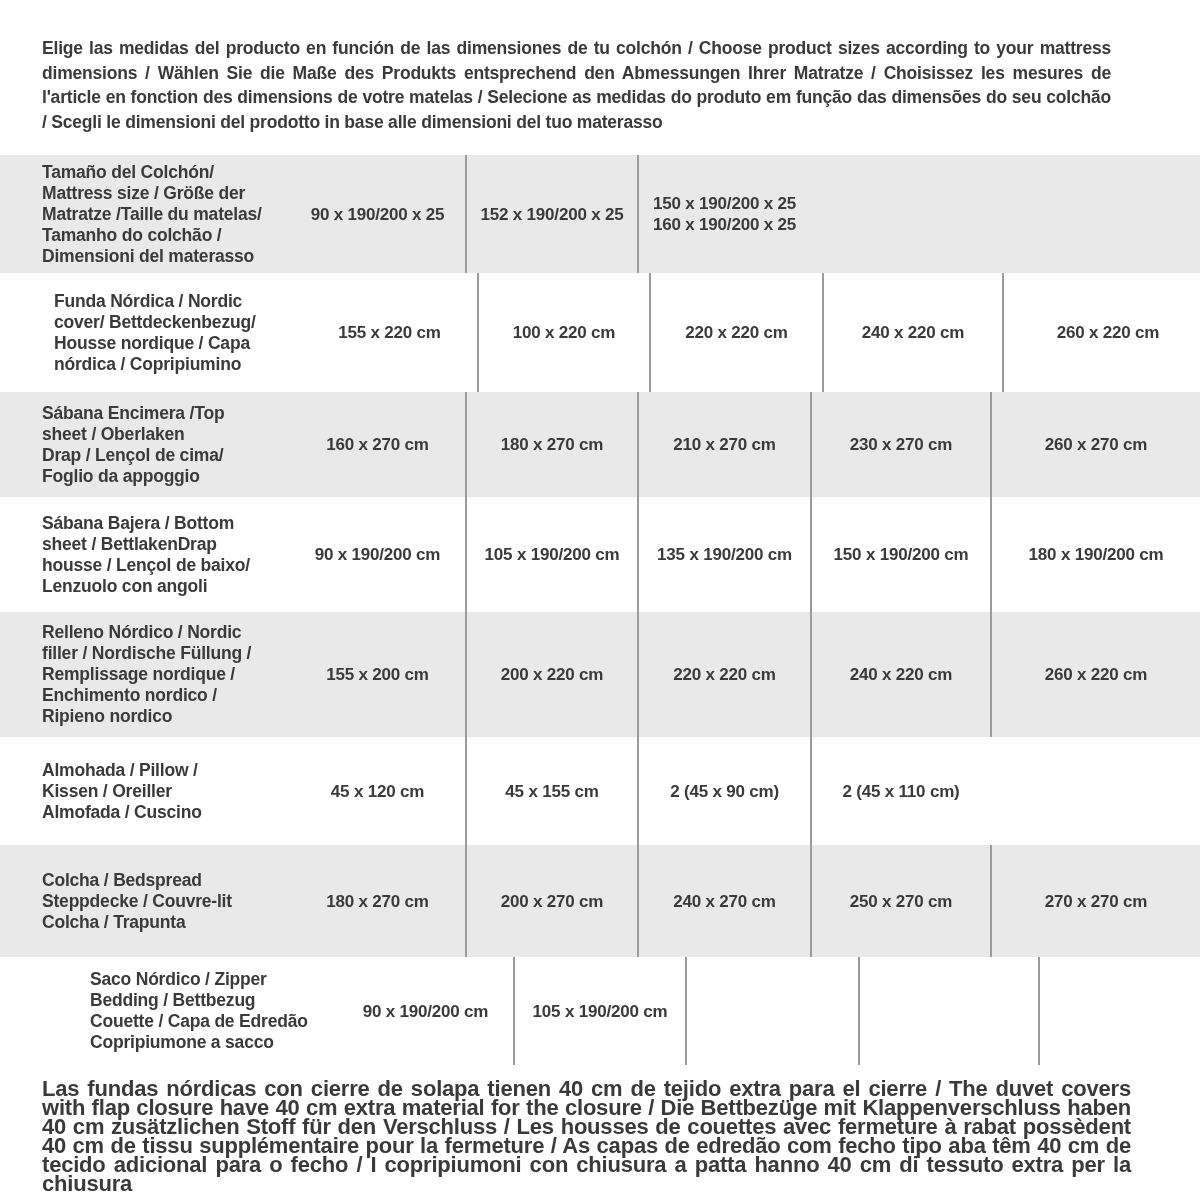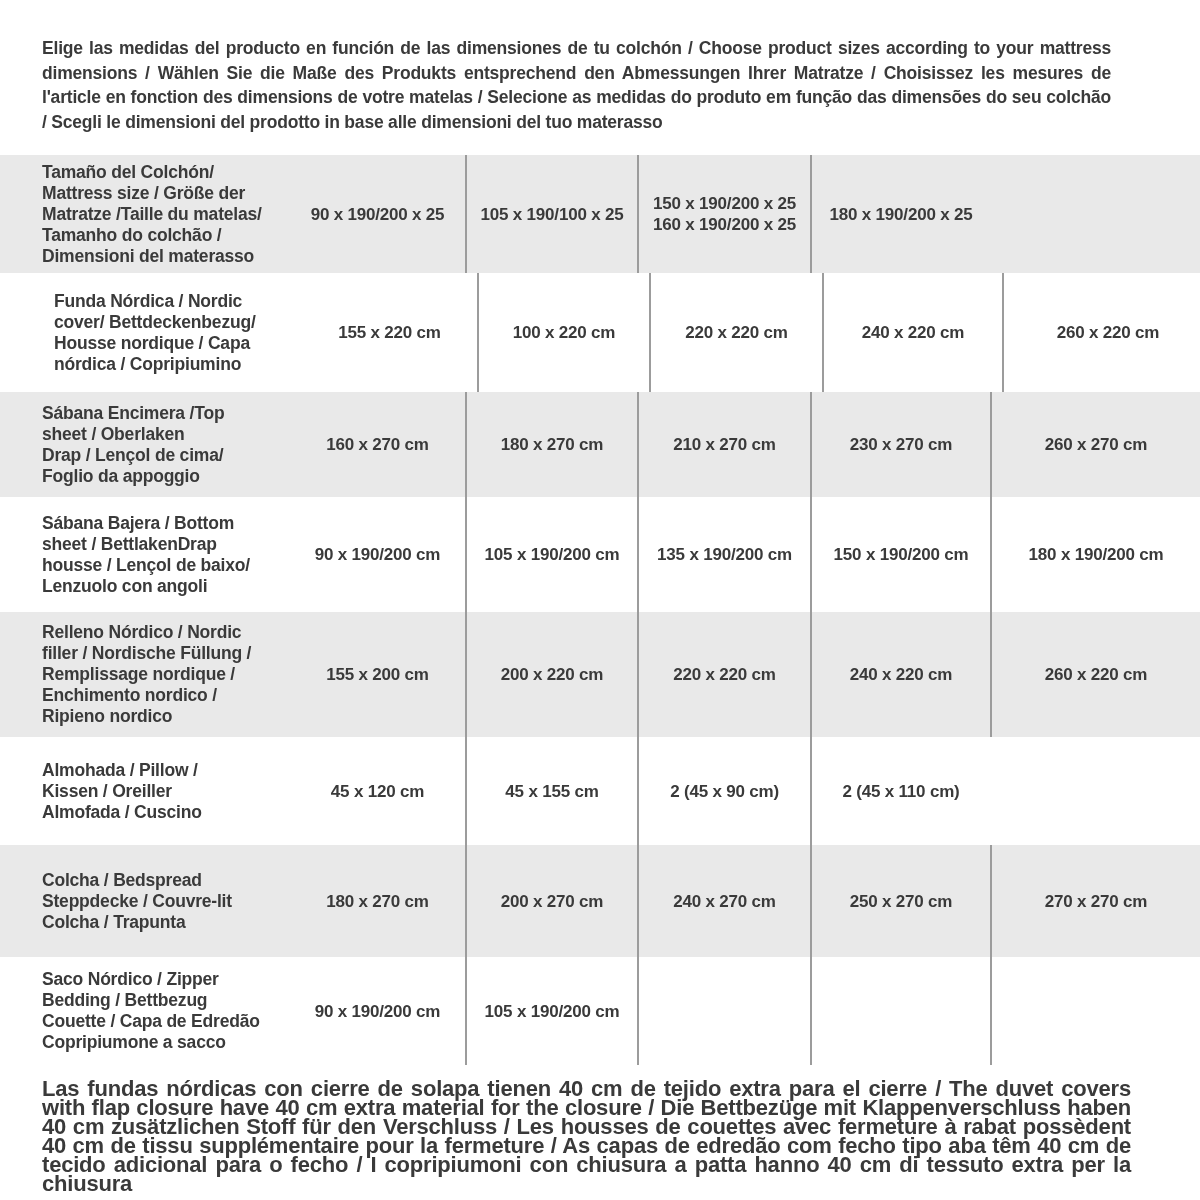--- a/index.html
+++ b/index.html
@@ -48,21 +48,21 @@
   
   .cell:nth-child(n+3) { border-left:2px solid #9c9c9c; }
 
   .r0 { min-height:118px; }
   .r1 { min-height:119px;padding-left:12px; }
   .r2 { min-height:105px; }
   .r3 { min-height:115px; }
   .r4 { min-height:125px; }
   .r5 { min-height:108px; }
   .r6 { min-height:112px; }
-  .r7 { min-height:108px; }
+  .r7 { min-height:108px;padding-left:48px; }
 
   .footnote {
     padding:14px 24px 0 42px;
     font-size:22px;
     line-height:19px;
     letter-spacing:-0.2px;
     text-align:justify;
   }
 </style>
 </head>
@@ -79,28 +79,25 @@
           <span class="txt">Tamaño del Colchón/
 Mattress size / Größe der
 Matratze /Taille du matelas/
 Tamanho do colchão /
 Dimensioni del materasso</span>
         </div>
       <div class="cell">
           <span class="txt">90 x 190/200 x 25</span>
         </div>
       <div class="cell">
-          <span class="txt">105 x 190/100 x 25</span>
+          <span class="txt">152 x 190/200 x 25</span>
         </div>
       <div class="cell">
           <span class="txt">150 x 190/200 x 25
 160 x 190/200 x 25</span>
-        </div>
-      <div class="cell">
-          <span class="txt">180 x 190/200 x 25</span>
         </div>
     </div>
 
     <div class="row r1">
       <div class="cell label">
           <span class="txt">Funda Nórdica /  Nordic
 cover/ Bettdeckenbezug/
 Housse nordique  / Capa
 nórdica / Copripiumino</span>
         </div>

